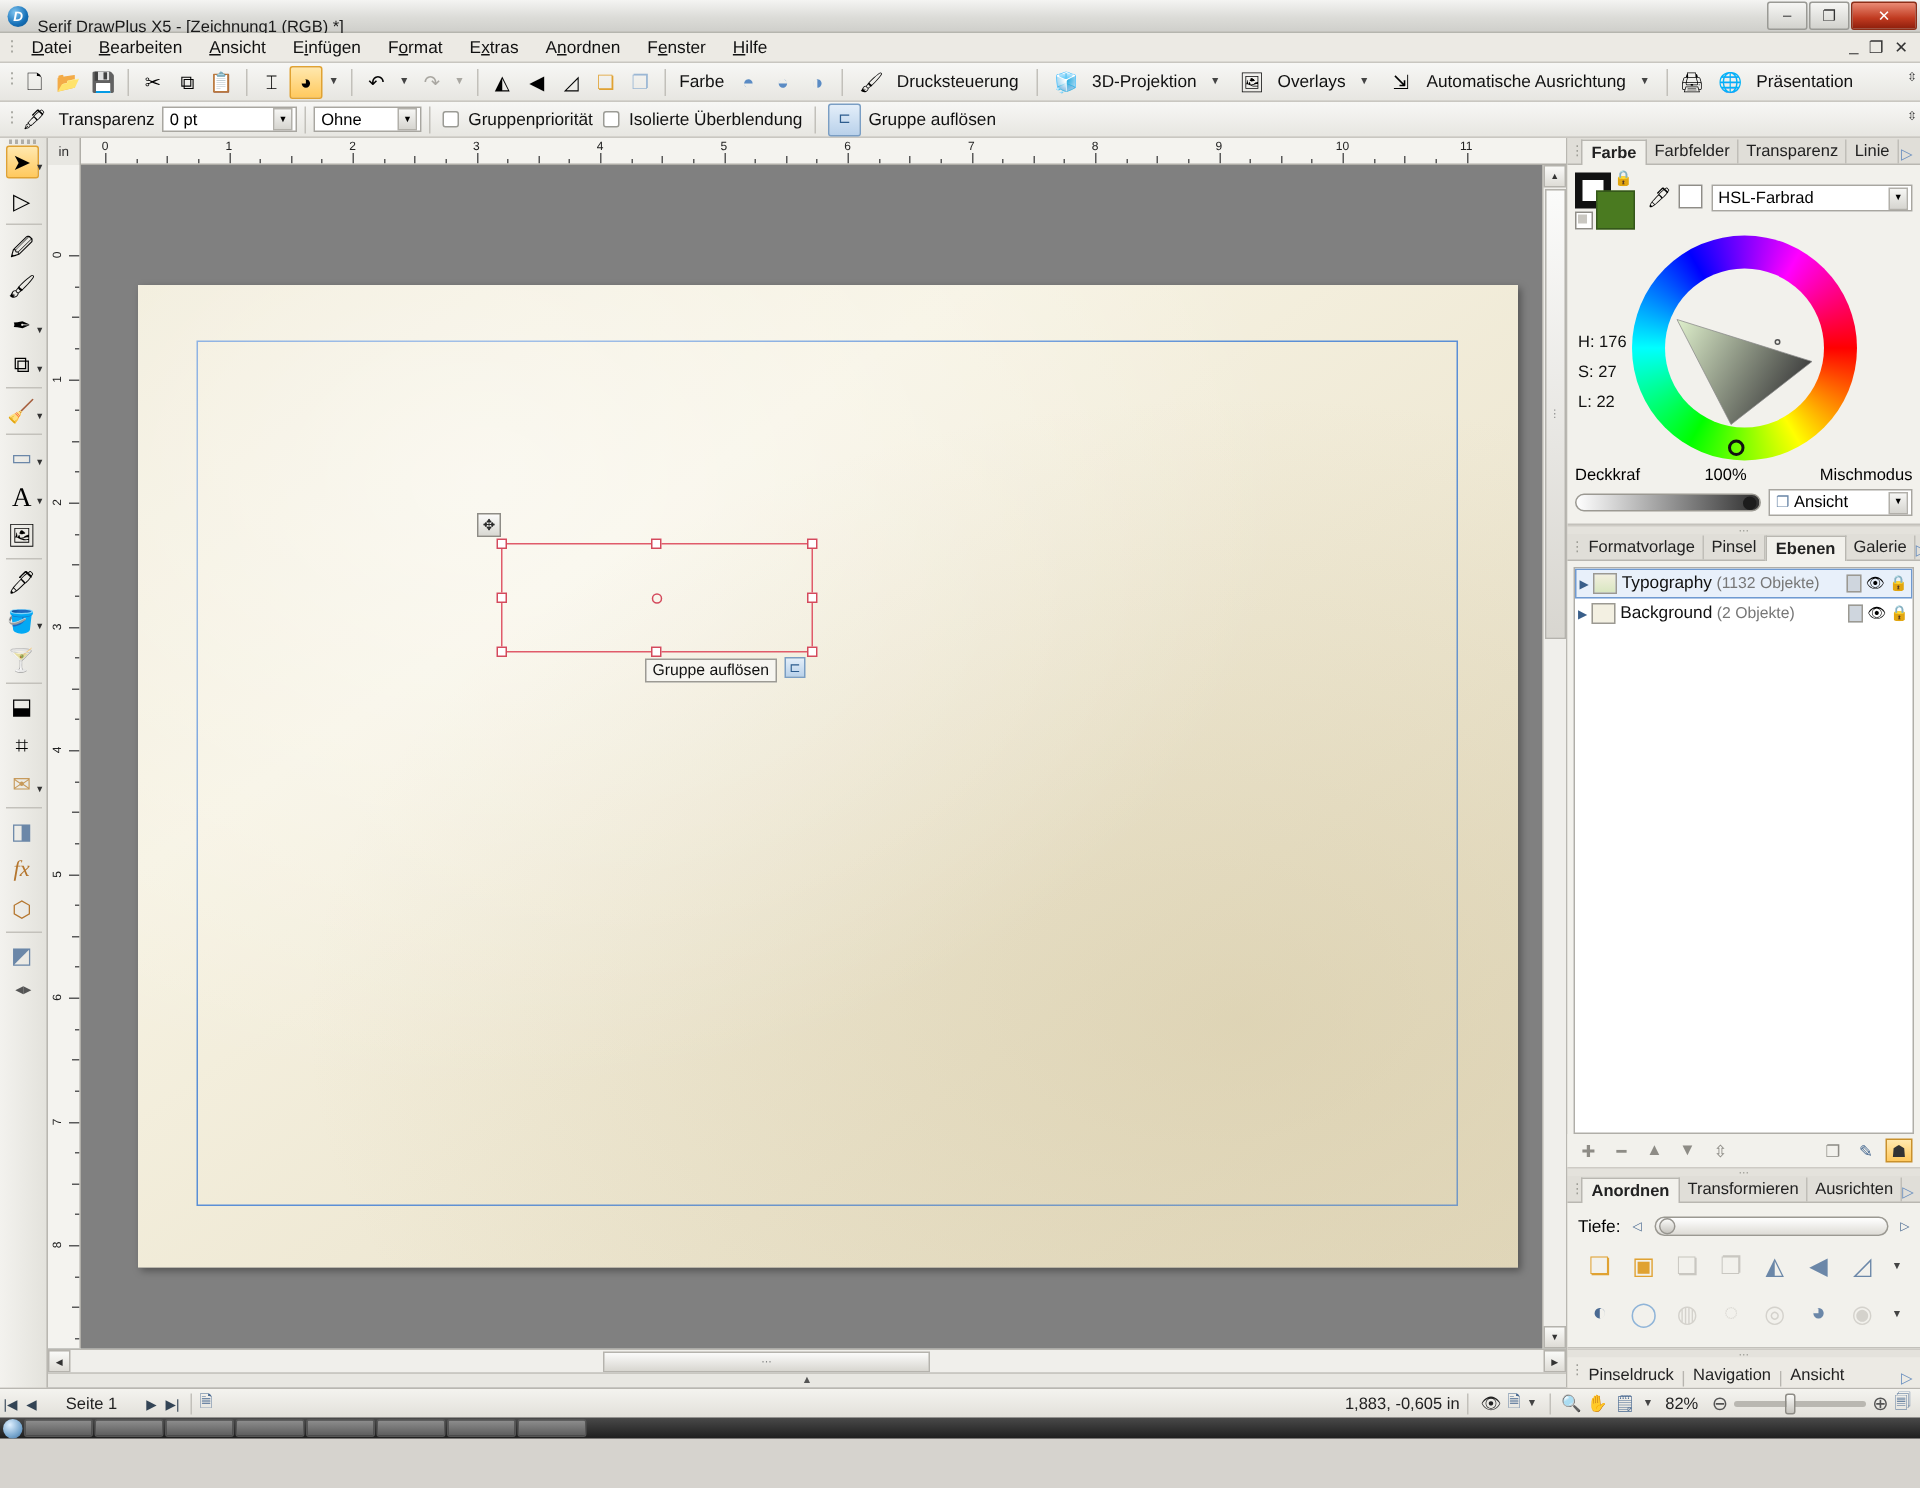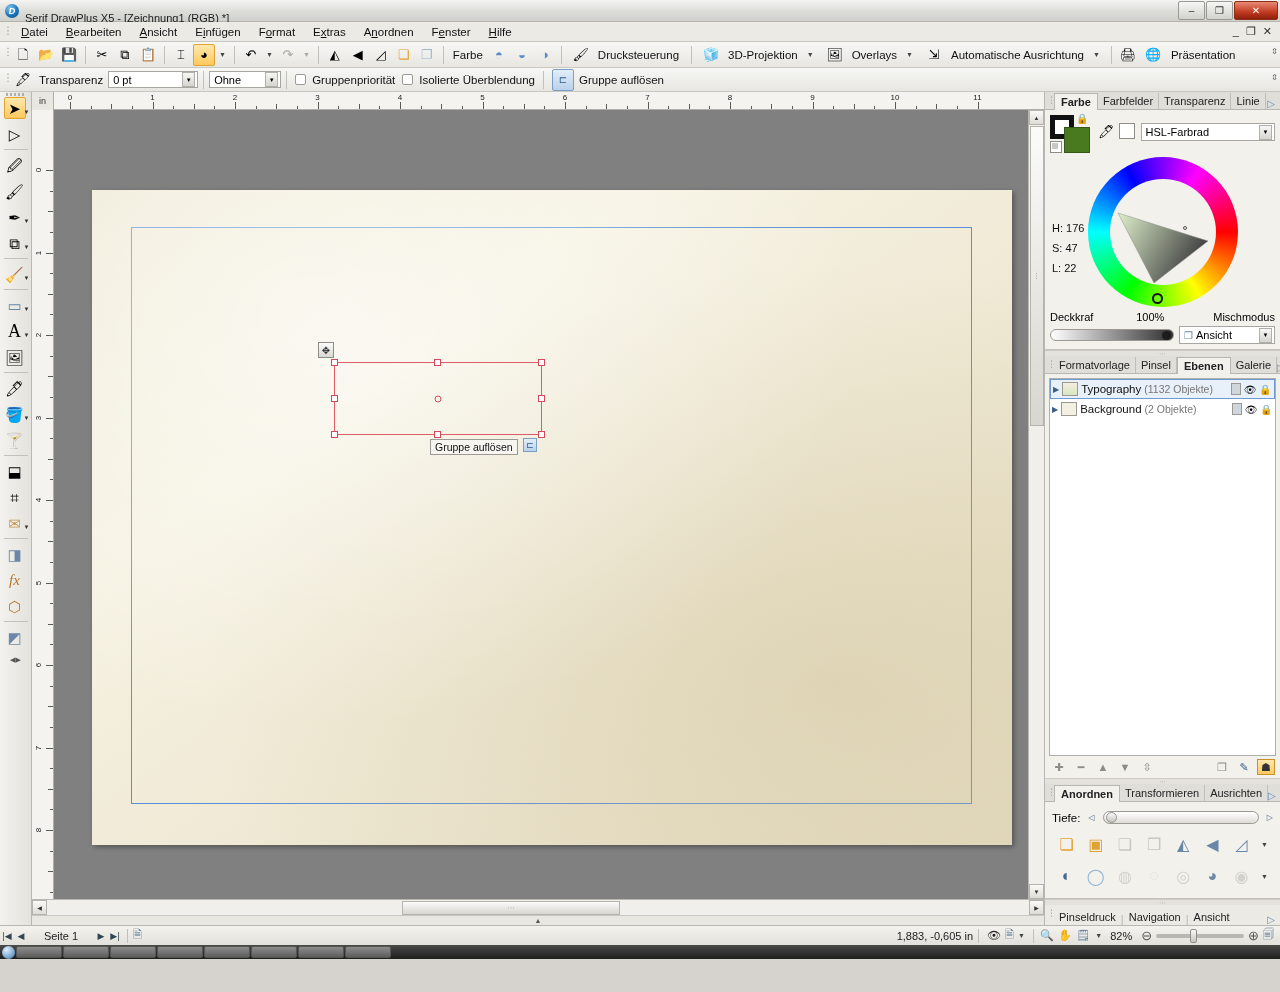--- a/index.html
+++ b/index.html
@@ -707,21 +707,21 @@
         <div id="trimark"></div>
         <div id="marker"></div>
       </div>
       <div style="position:relative;margin-top:-92px;height:92px;">
         <div class="hsl" style="position:absolute;left:2px;top:6px;">
           <span>H:</span>
           <span>176</span>
         </div>
         <div class="hsl" style="position:absolute;left:2px;top:26px;">
           <span>S:</span>
-          <span>47</span>
+          <span>27</span>
         </div>
         <div class="hsl" style="position:absolute;left:2px;top:46px;">
           <span>L:</span>
           <span>22</span>
         </div>
       </div>
       <div style="display:flex;align-items:flex-end;justify-content:space-between;margin-top:4px;">
         <span style="font-size:11px;">Deckkraf</span>
         <span style="font-size:11px;">100%</span>
         <span style="font-size:11px;margin-left:6px;">Mischmodus</span>

